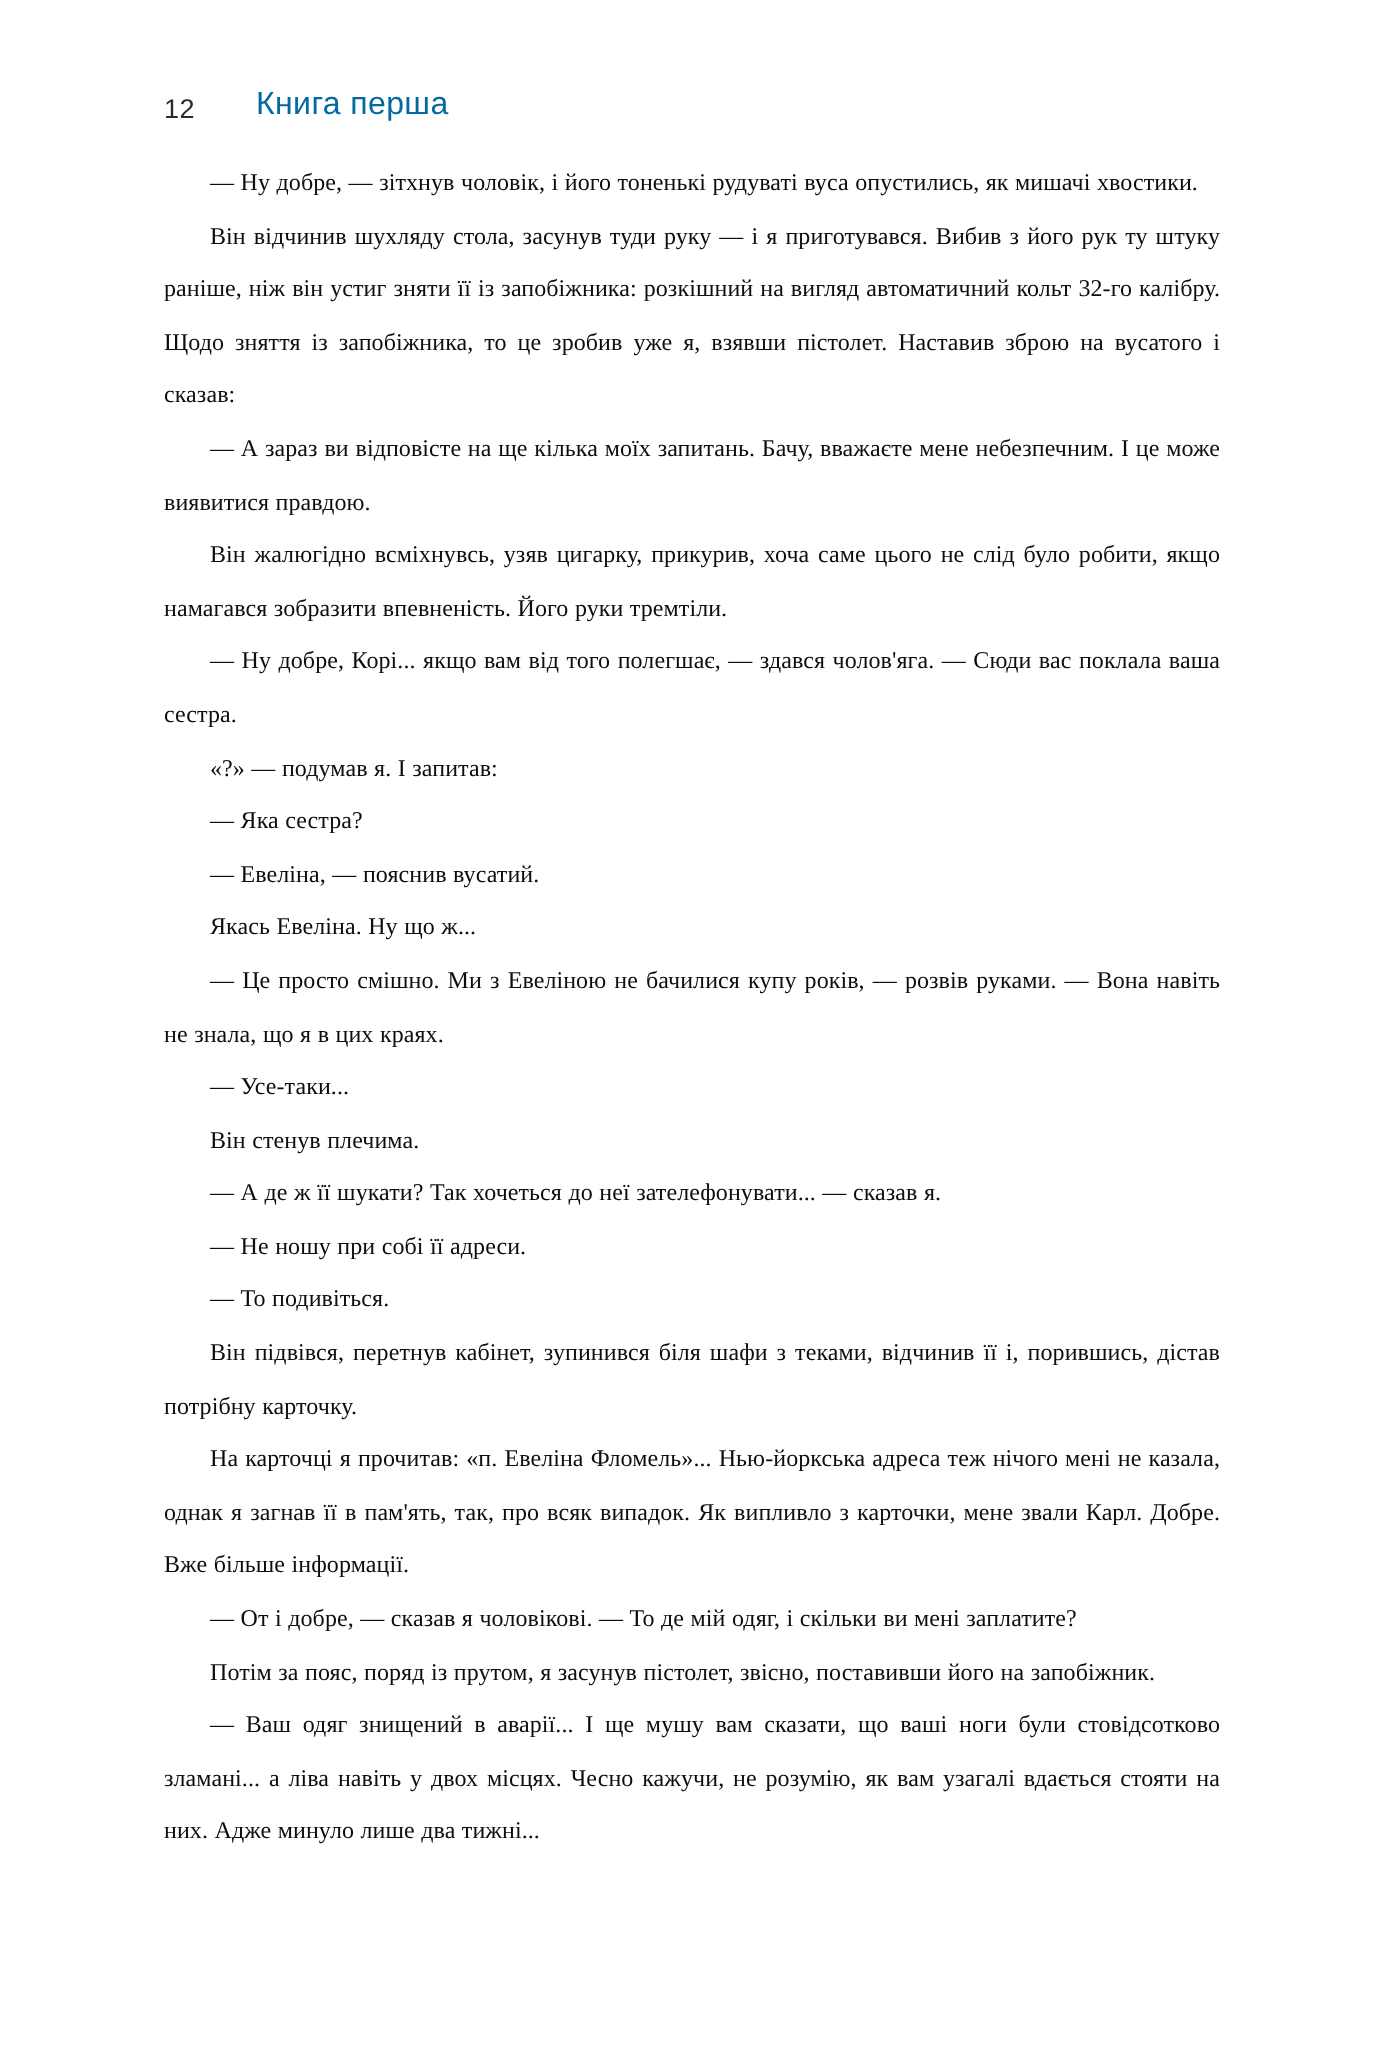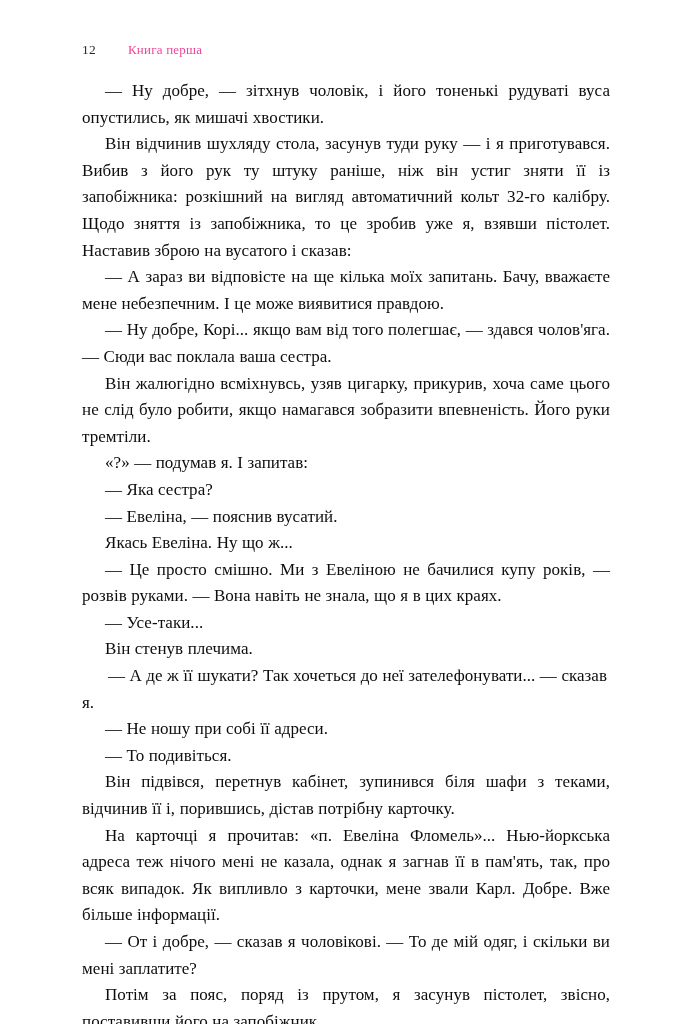--- a/index.html
+++ b/index.html
@@ -26,51 +26,51 @@
   }
 
   
   .running-head {
     position: absolute;
     top: 42px;
     left: 82px;
     width: 528px;
     height: 20px;
     display: flex;
-    align-items: flex-start;
-    font-family: Liberation Serif, serif;
+    align-items: flex-end;
+    font-family: Liberation Sans, sans-serif;
     font-size: 13.5px;
     letter-spacing: 0.2px;
     color: #2b2b2b;
   }
   .folio {
     width: 46px;
     flex: 0 0 46px;
     font-size: 13.5px;
     color: #2b2b2b;
   }
   .head-title {
-    font-size: 13px;
-    color: #ec4899;
+    font-size: 16px;
+    color: #0369a1;
   }
 
   
   .textblock {
     position: absolute;
     top: 78px;
     left: 82px;
     width: 528px;
   }
 
   p.para {
     margin: 0;
     text-align: justify;
     text-align-last: left;
     text-indent: 23px;
-    font-size: 17px;
+    font-size: 12px;
     line-height: 26.6px;
     letter-spacing: 0.04px;
     word-spacing: 0.2px;
     hyphens: manual;
     -webkit-hyphens: manual;
   }
 
   p.para.nojust {
     text-align: center;
   }
@@ -85,22 +85,22 @@
 
   <div class="running-head">
     <span class="folio">12</span>
     <span class="head-title">Книга перша</span>
   </div>
 
   <div class="textblock">
     <p class="para">— Ну добре, — зітхнув чоловік, і його тоненькі рудуваті вуса опустились, як мишачі хвостики.</p>
     <p class="para">Він відчинив шухляду стола, засунув туди руку — і я приготувався. Вибив з його рук ту штуку раніше, ніж він устиг зняти її із запобіжника: розкішний на вигляд автоматичний кольт 32-го калібру. Щодо зняття із запобіжника, то це зробив уже я, взявши пістолет. Наставив зброю на вусатого і сказав:</p>
     <p class="para">— А зараз ви відповісте на ще кілька моїх запитань. Бачу, вважаєте мене небезпечним. І це може виявитися правдою.</p>
+    <p class="para">Він жалюгідно всміхнувсь, узяв цигарку, прикурив, хоча саме цього не слід було робити, якщо намагався зобразити впевненість. Його руки тремтіли.</p>
     <p class="para">— Ну добре, Корі... якщо вам від того полегшає, — здався чолов'яга. — Сюди вас поклала ваша сестра.</p>
-    <p class="para">Він жалюгідно всміхнувсь, узяв цигарку, прикурив, хоча саме цього не слід було робити, якщо намагався зобразити впевненість. Його руки тремтіли.</p>
     <p class="para nojust">«?» — подумав я. І запитав:</p>
     <p class="para nojust">— Яка сестра?</p>
     <p class="para nojust">— Евеліна, — пояснив вусатий.</p>
     <p class="para nojust">Якась Евеліна. Ну що ж...</p>
     <p class="para">— Це просто смішно. Ми з Евеліною не бачилися купу років, — розвів руками. — Вона навіть не знала, що я в цих краях.</p>
     <p class="para nojust">— Усе-таки...</p>
     <p class="para nojust">Він стенув плечима.</p>
     <p class="para nojust">— А де ж її шукати? Так хочеться до неї зателефонувати... — сказав я.</p>
     <p class="para nojust">— Не ношу при собі її адреси.</p>
     <p class="para nojust">— То подивіться.</p>

